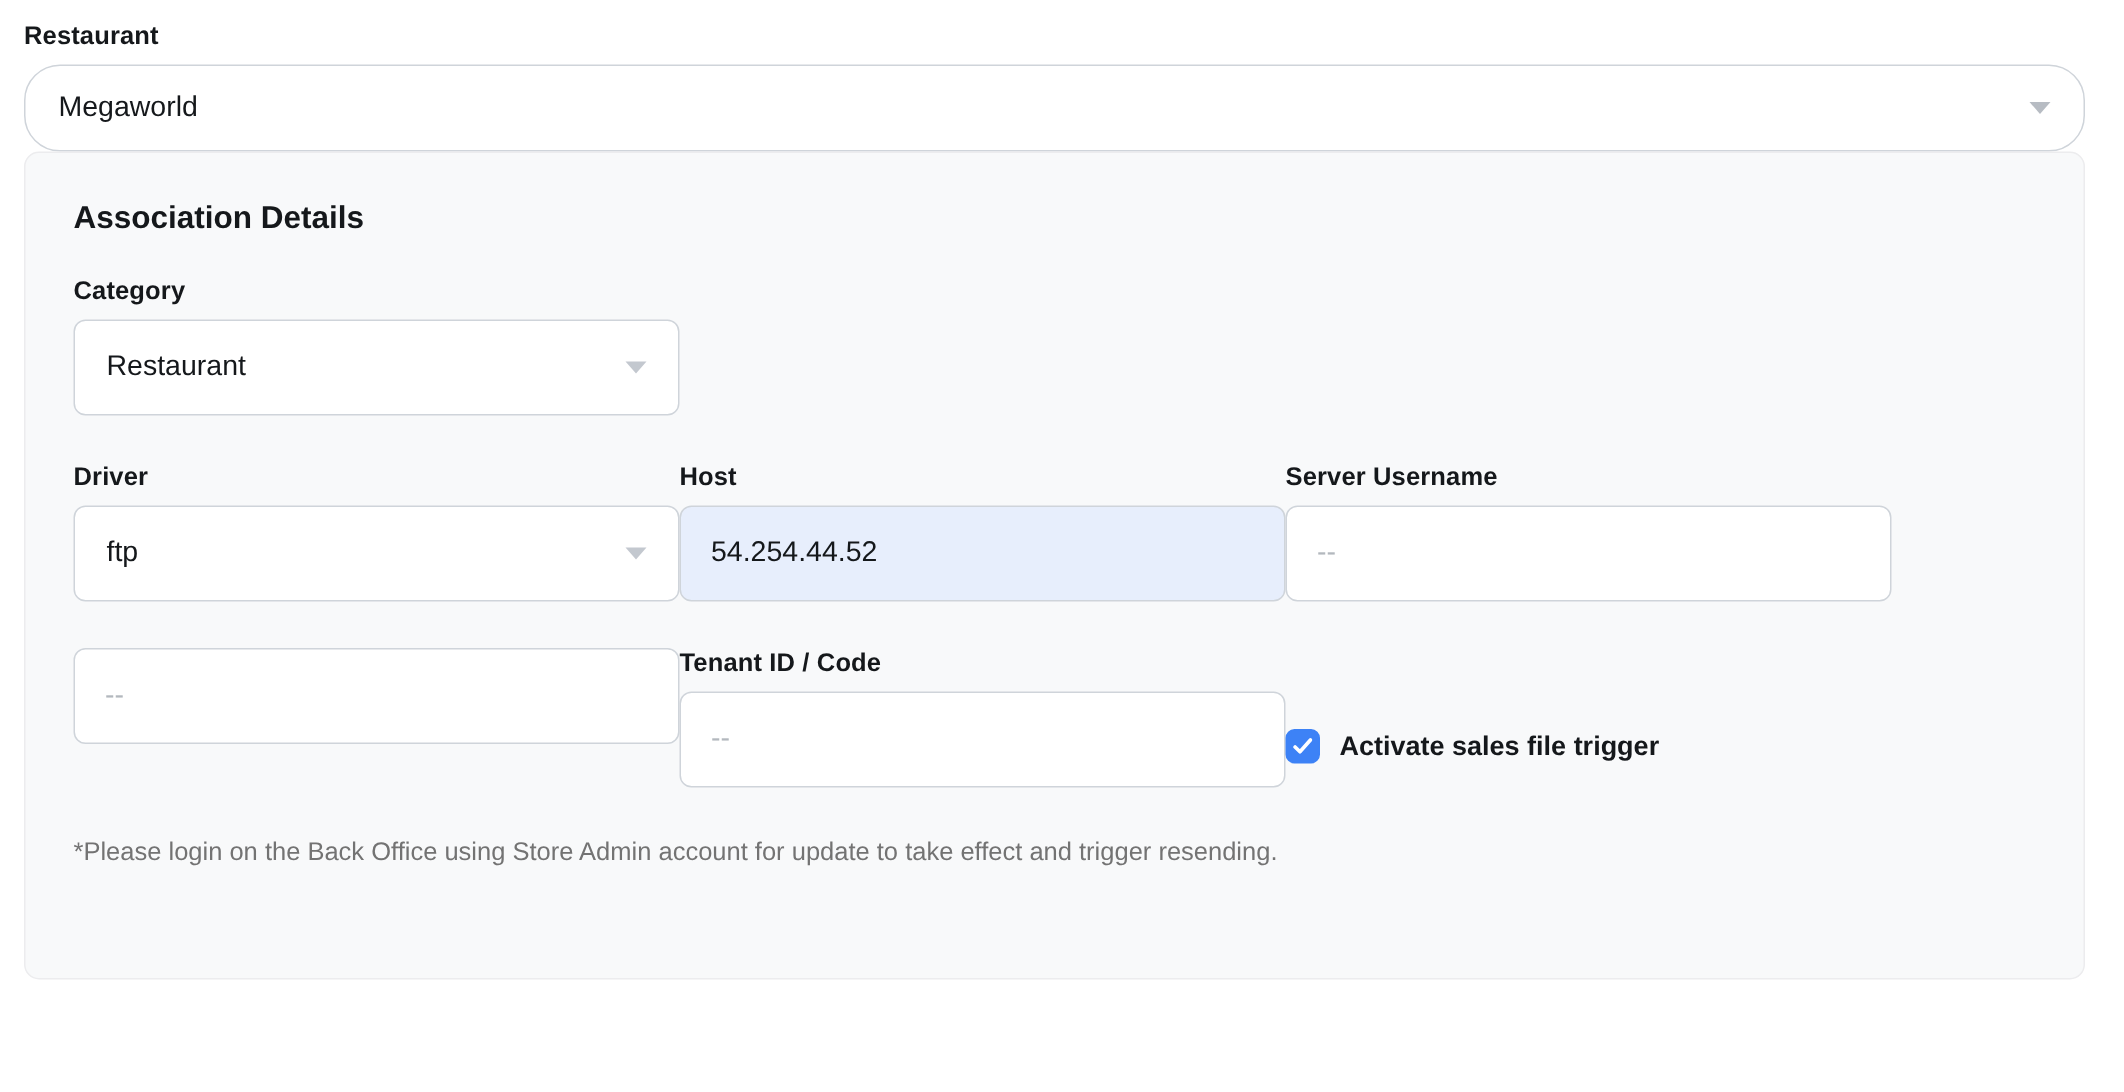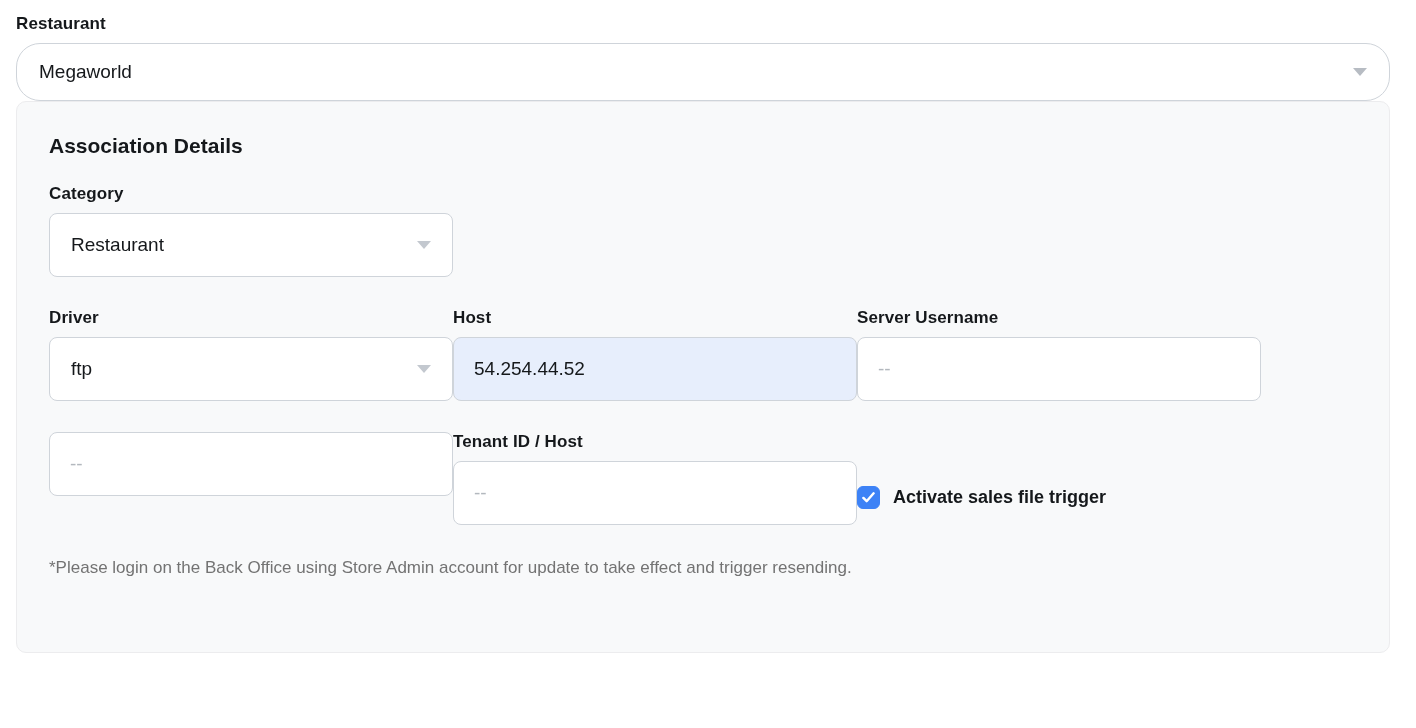--- a/index.html
+++ b/index.html
@@ -160,21 +160,21 @@
         <input class="text-input" type="text" placeholder="--" style="">
       </div>
     </div>
 
     <div class="grid3">
       <div>
         <input class="text-input" type="text" placeholder="--" style="">
       </div>
 
       <div>
-        <label class="field-label">Tenant ID / Host</label>
+        <label class="field-label">Tenant ID / Code</label>
         <input class="text-input" type="text" placeholder="--" style="">
       </div>
 
       <div class="checkbox-cell">
         <span class="checkbox checked">
           <svg viewBox="0 0 14 12">
             <polyline points="1.5,6.5 5,10 12.5,1.5" fill="none" stroke="#ffffff" stroke-width="2.6" stroke-linecap="round" stroke-linejoin="round"></polyline>
           </svg>
         </span>
         <span class="checkbox-label">Activate sales file trigger</span>

